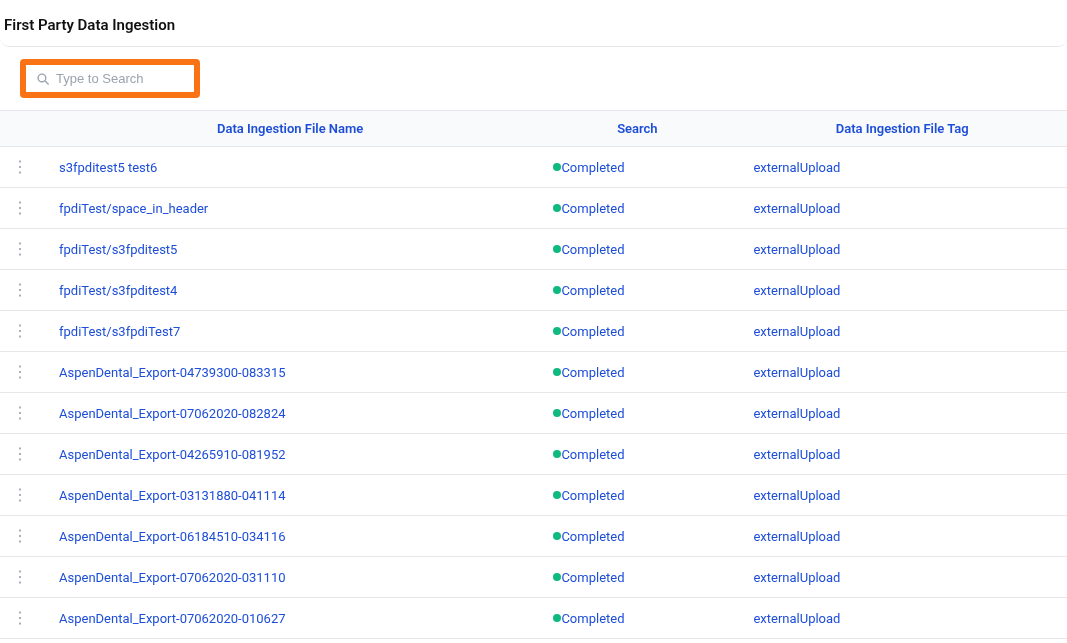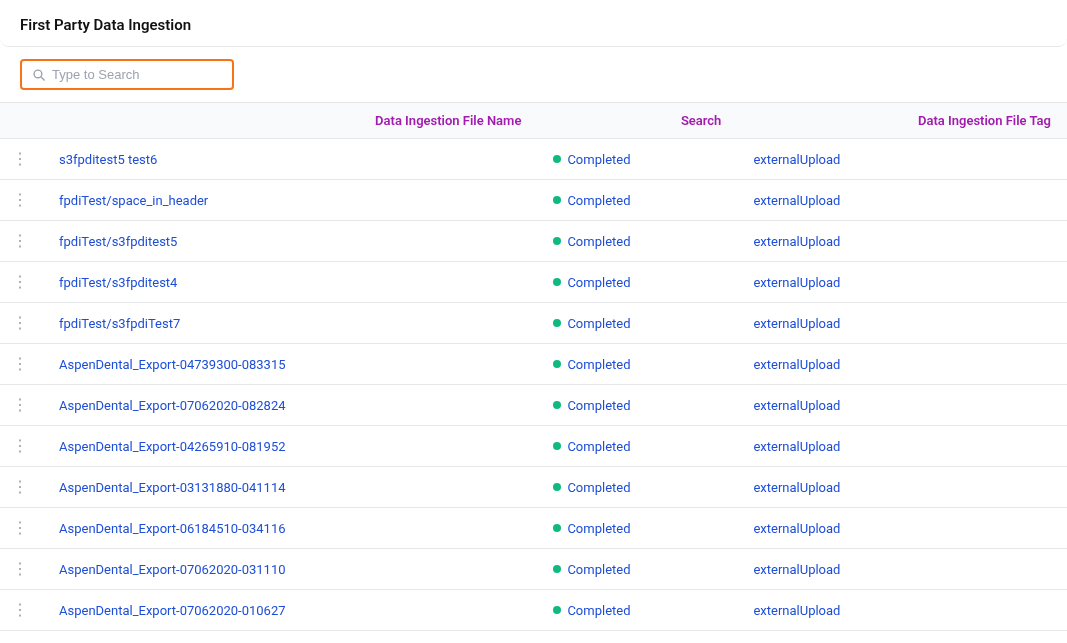--- a/index.html
+++ b/index.html
@@ -11,43 +11,43 @@
     body {
       font-family: -apple-system, BlinkMacSystemFont, 'Segoe UI', Roboto, sans-serif;
       font-size: 14px;
       color: #333;
       background: #fff;
       width: 1067px;
       min-height: 643px;
     }
 
     .page-header {
-      padding: 16px 20px 12px 20px;
+      padding: 16px 20px 12px 4px;
       border-bottom: 1px solid #e5e7eb;
       border-radius: 9px;
     }
 
     .page-title {
       font-size: 15px;
       font-weight: 600;
       color: #111;
     }
 
     .search-container {
       padding: 12px 20px;
       border-bottom: 1px solid #e5e7eb;
     }
 
     .search-wrapper {
       display: flex;
       align-items: flex-end;
-      border: 2px solid #f97316;
+      border: 6px solid #f97316;
       border-radius: 4px;
       padding: 6px 10px;
-      width: 214px;
+      width: 180px;
       background: #fff;
     }
 
     .search-icon-svg {
       width: 14px;
       height: 14px;
       color: #9ca3af;
       margin-right: 6px;
       flex-shrink: 0;
     }
@@ -75,24 +75,24 @@
       border-collapse: collapse;
     }
 
     thead tr {
       background: #f9fafb;
       border-bottom: 1px solid #e5e7eb;
     }
 
     thead th {
       padding: 10px 16px;
-      text-align: right;
+      text-align: center;
       font-size: 13px;
       font-weight: 600;
-      color: #a21caf;
+      color: #1d4ed8;
       white-space: nowrap;
     }
 
     thead th:first-child {
       width: 30px;
       padding-left: 12px;
     }
 
     tbody tr {
       border-bottom: 1px solid #e5e7eb;
@@ -114,21 +114,20 @@
 
     .dots-icon {
       font-size: 16px;
       letter-spacing: -1px;
       line-height: 1;
     }
 
     .status-cell {
       display: flex;
       align-items: center;
-      gap: 6px;
     }
 
     .status-dot {
       width: 8px;
       height: 8px;
       border-radius: 50%;
       flex-shrink: 0;
     }
 
     .status-dot.completed {

